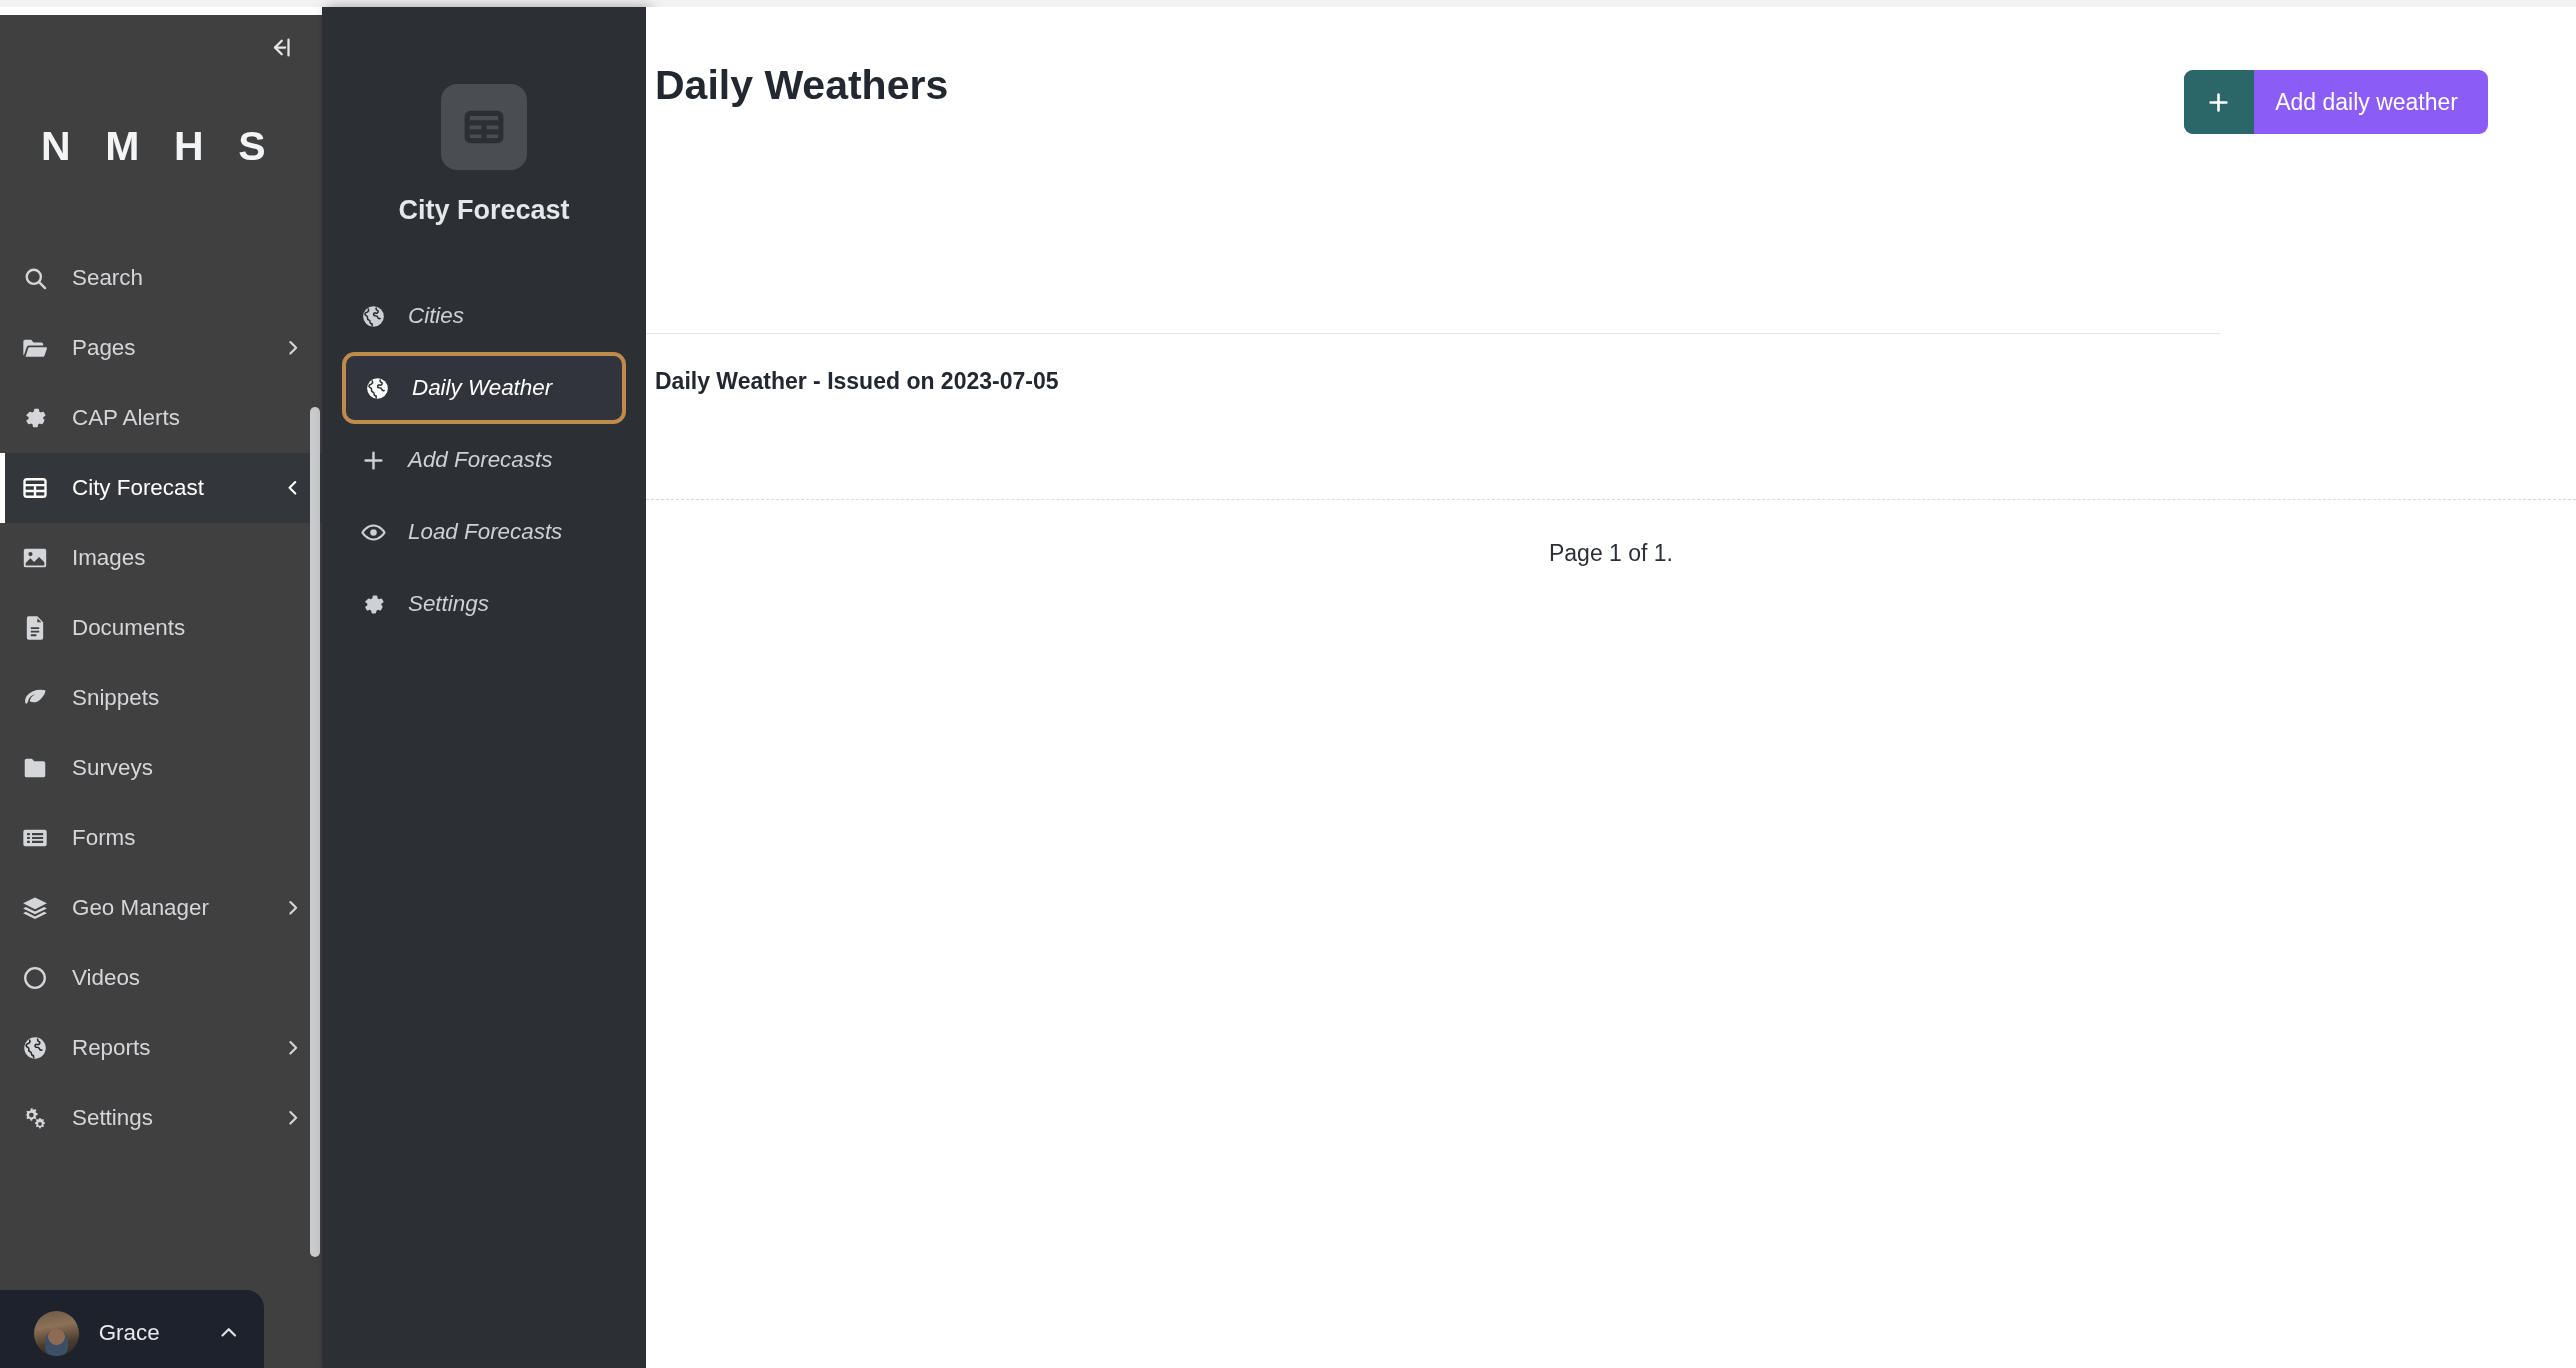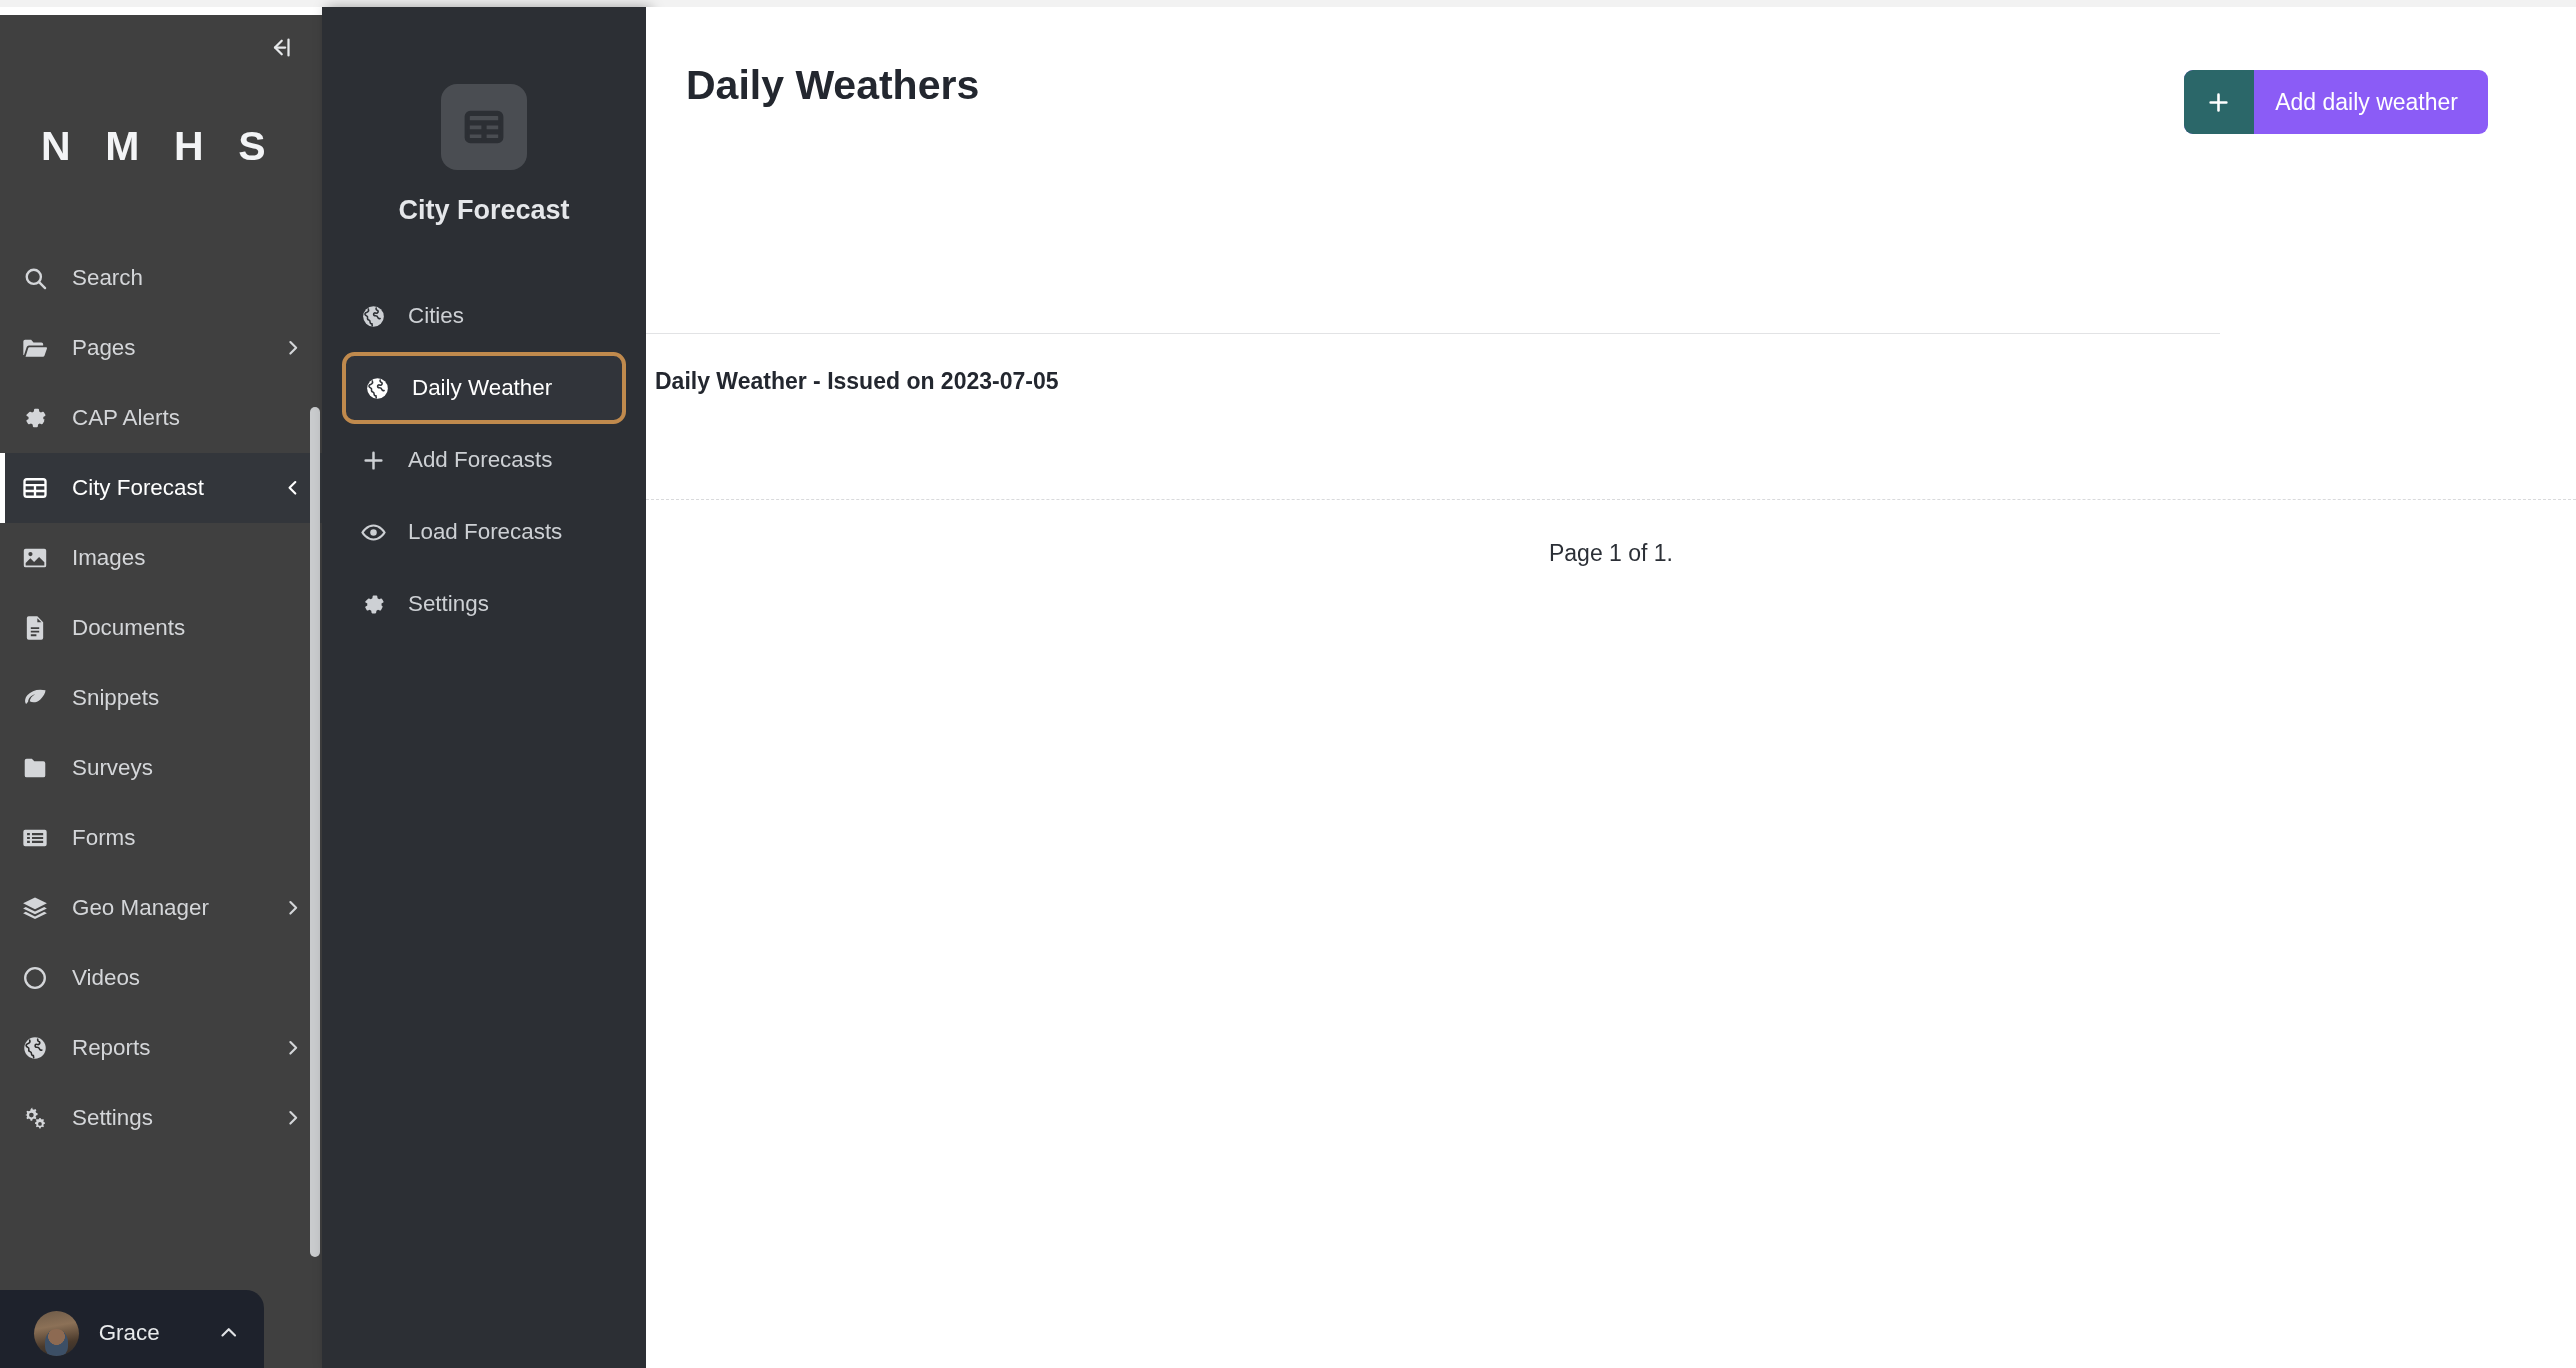--- a/index.html
+++ b/index.html
@@ -100,21 +100,21 @@
     overflow:hidden;
   }
   .sm-head { padding-top: 77px; display:flex; flex-direction:column; align-items:center; }
   .sm-head-icon {
     width: 86px; height: 86px; border-radius: 16px; background:#4a4d52;
     display:flex; align-items:center; justify-content:center;
   }
   .sm-head-title {
     margin-top: 25px; color:#e5e7ea; font-size:27px; font-weight:700;
   }
-  .sm-list { margin-top: 54px; padding: 0 19.7px; }
+  .sm-list { margin-top: 54px; padding: 0 19.7px; font-style: italic; }
   .sm-item {
     position:relative;
     height: 72px; display:flex; align-items:center;
     padding-left: 14.3px; border-radius: 12.5px; cursor:pointer;
   }
   .sm-item .ico {
     width: 36px; height:36px; display:flex; align-items:center; justify-content:center;
     flex:0 0 36px; margin-right: 16px;
   }
   .sm-item .lbl { color:#cdd0d4; font-size:22.4px; white-space:nowrap; }
@@ -123,21 +123,21 @@
   }
   .sm-item.highlight .lbl { color:#ffffff; }
 
   
   .main {
     position:absolute; left:646px; top:7.2px; right:0; height:1361px;
     background:#ffffff;
   }
   .page-title {
     position:absolute; left:9px; top:55px;
-    font-size: 41px; font-weight:700; color:#23272f; white-space:nowrap;margin-left:31px;
+    font-size: 41px; font-weight:700; color:#23272f; white-space:nowrap;
   }
   .add-btn {
     position:absolute; right:88px; top:63px;
     height:64px; display:flex; align-items:stretch;
     border-radius:9px; overflow:hidden; cursor:pointer;
     background:#8b5cf6;
   }
   .add-btn .plus {
     width: 70px; background:#2b6769;
     display:flex; align-items:center; justify-content:center;

